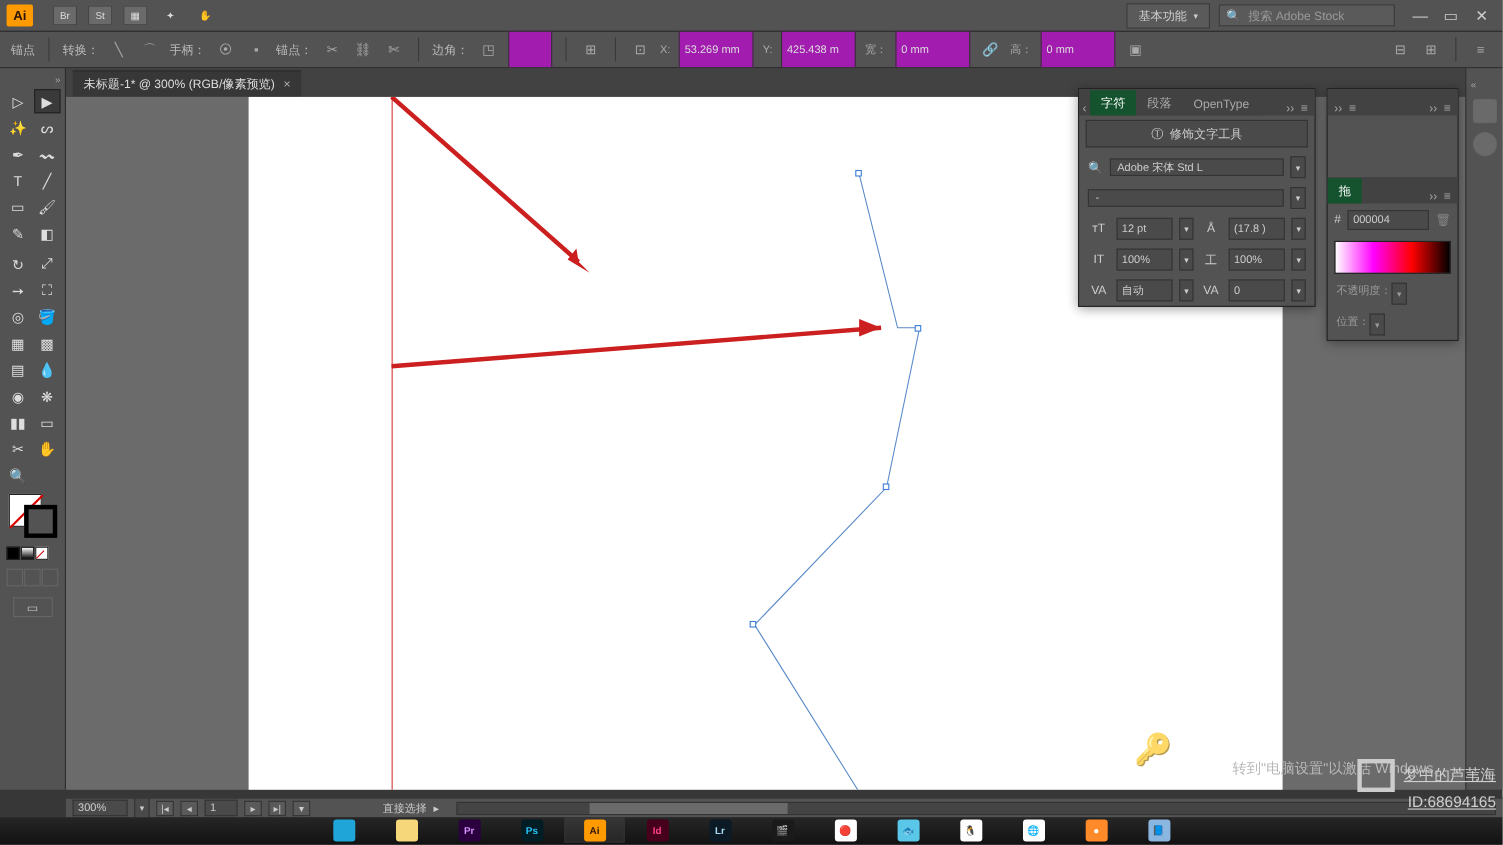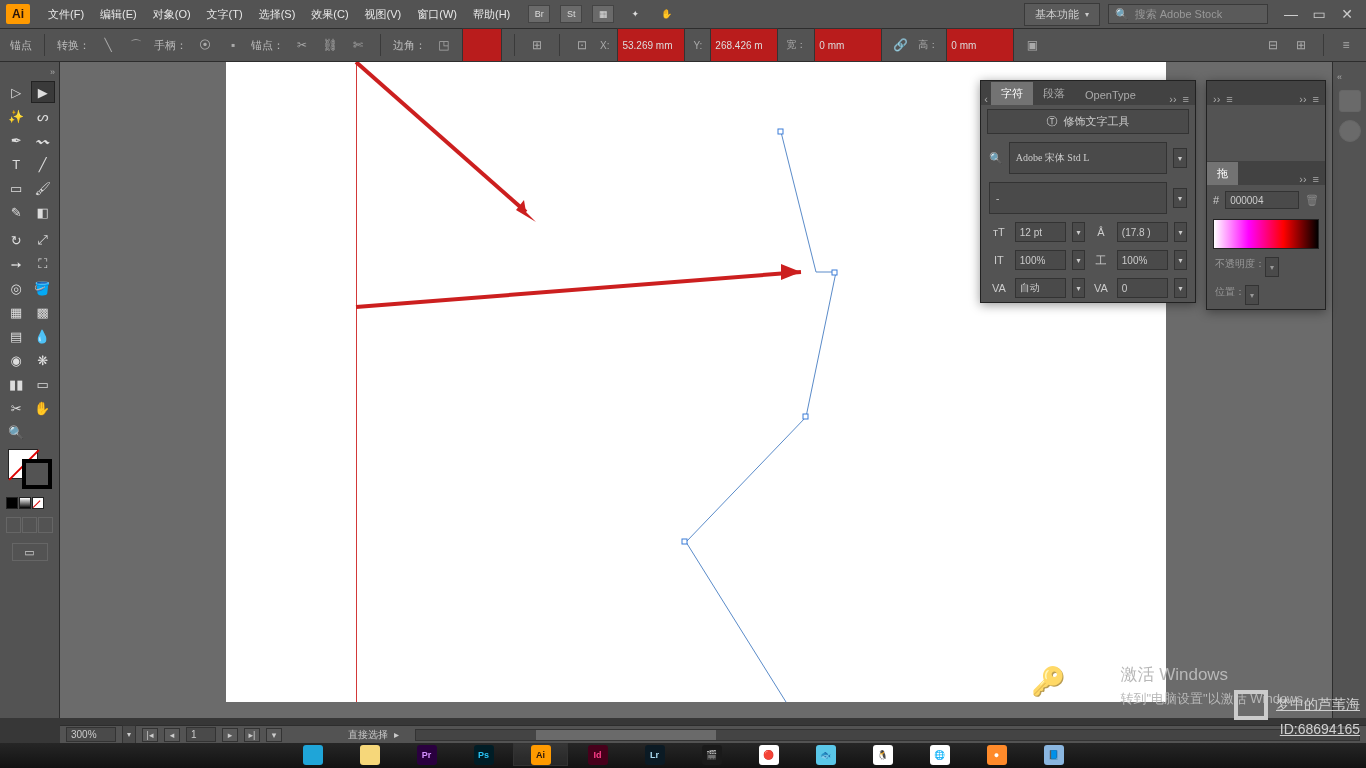--- a/index.html
+++ b/index.html
@@ -15,21 +15,21 @@
 .workspace-sw { padding:3px 10px; background:#5a5a5a; border:1px solid #3a3a3a; display:flex; align-items:center; gap:6px;justify-content:space-between; }
 .search-stock { width:160px; height:20px; background:#5a5a5a; border:1px solid #3a3a3a; display:flex; align-items:center; gap:6px; padding:0 6px; color:#999; margin-left:6px; }
 .win-btns { display:flex; gap:2px; margin-left:8px; }
 .win-btn { width:26px; height:18px; display:flex; align-items:center; justify-content:center; color:#ccc; font-size:14px; }
 
 
 .controlbar { height:34px; background:#535353; border-top:1px solid #2d2d2d; border-bottom:1px solid #2d2d2d; display:flex; align-items:center; padding:0 10px; gap:8px; color:#bbb; }
 .ctrl-label { font-size:11px; color:#bbb; }
 .ctrl-sep { width:1px; height:22px; background:#3a3a3a; margin:0 4px; }
 .ctrl-ico { width:20px; height:20px; display:flex; align-items:center; justify-content:center; font-size:12px; color:#aaa; border:1px solid transparent; }
-.val-in { width:68px; height:20px; background:#b91c1c; border:1px solid #333; color:#ddd; font-size:10px; padding:16px 4px; display:flex; align-items:center; }
+.val-in { width:68px; height:20px; background:#a21caf; border:1px solid #333; color:#ddd; font-size:10px; padding:16px 4px; display:flex; align-items:center; }
 .val-lbl { font-size:10px; color:#aaa; }
 
 
 .main { position:absolute; top:62px; left:0; right:0; bottom:50px; display:flex; }
 .toolbar { width:60px; background:#535353; border-right:1px solid #2d2d2d; padding:6px 4px; display:flex; flex-direction:column; gap:2px; }
 .expand-btn { height:8px; display:flex; align-items:center; justify-content:flex-end; color:#aaa; font-size:9px; margin-bottom:3px; }
 .tool-row { display:flex; gap:2px; }
 .tool { width:26px; height:22px; display:flex; align-items:center; justify-content:center; color:#ddd; font-size:13px; border:1px solid transparent; position:relative; }
 .tool.active { background:#3a3a3a; border:1px solid #222; }
 .color-box { width:44px; height:40px; margin:4px auto; position:relative; }
@@ -60,24 +60,24 @@
 .sb-scroll { flex:1; height:12px; background:#444; border:1px solid #333; margin-left:10px; position:relative; }
 .sb-thumb { position:absolute; left:120px; width:180px; top:0; bottom:0; background:#6a6a6a; }
 
 
 .right-strip { width:34px; background:#535353; border-left:1px solid #2d2d2d; display:flex; flex-direction:column; align-items:center; gap:8px; padding-top:10px; }
 .strip-ico { width:22px; height:22px; border:1px solid #666; border-radius:3px; }
 
 .panel-float { position:absolute; background:#535353; border:1px solid #222; box-shadow:0 2px 10px rgba(0,0,0,0.4); font-size:11px; color:#ccc; }
 .panel-tabs { display:flex; height:24px; background:#424242; align-items:flex-end; }
 .ptab { padding:4px 10px; background:#424242; color:#aaa; }
-.ptab.active { background:#737373; color:#fff;margin-top:29px; }
+.ptab.active { background:#14532d; color:#fff;margin-top:29px; }
 .ptab-icons { margin-left:auto; display:flex; gap:6px; padding:0 6px; align-items:center; color:#aaa; }
 .panel-row { display:flex; align-items:center; gap:6px; padding:4px 8px; }
-.pfield { flex:1; height:32px; background:#4a4a4a; border:1px solid #333; display:flex; align-items:center; padding:0 6px; font-size:10px;font-family:Liberation Serif, serif; }
+.pfield { flex:1; height:16px; background:#4a4a4a; border:1px solid #333; display:flex; align-items:center; padding:0 6px; font-size:10px; }
 .pdd { width:14px; height:20px; background:#4a4a4a; border:1px solid #333; display:flex; align-items:center; justify-content:center; font-size:8px; }
 .num-field { width:56px; height:20px; background:#4a4a4a; border:1px solid #333; display:flex; align-items:center; padding:0 4px; font-size:10px; }
 .ico-lbl { width:22px; display:flex; justify-content:center; }
 .swatch-row { display:flex; align-items:center; gap:6px; padding:6px; }
 .hex-in { flex:1; height:18px; background:#4a4a4a; border:1px solid #333; display:flex; align-items:center; padding:0 4px; font-size:10px; }
 .spectrum { margin:4px 6px; height:30px; background:linear-gradient(to right,#fff,#ff00ff,#ff0000,#000); border:1px solid #222; }
 .opac-row { display:flex; padding:4px 8px; font-size:10px; color:#999; }
 
 
 .taskbar { position:absolute; bottom:0; left:0; right:0; height:25px; background:linear-gradient(#262626,#121212); display:flex; align-items:center; padding:0 2px; gap:2px;flex-direction:column; }
@@ -91,31 +91,20 @@
 .activate .t1 { font-size:17px; margin-bottom:4px; }
 .keyico { position:absolute; right:300px; bottom:70px; color:#bcbcbc; font-size:28px; opacity:.7; }
 .sig { position:absolute; right:6px; bottom:30px; color:#d0d0d0; font-size:14px; text-align:right; line-height:1.3;text-decoration:underline; }
 .sig .box { display:inline-block; width:34px; height:30px; border:4px solid #ccc; margin-right:8px; vertical-align:middle; }
 </style>
 </head>
 <body>
 
 <div class="menubar">
   <div class="ai-logo">Ai</div>
-  <div id="menu-items" style="display: flex;">
-      <div class="menu-item">文件(F)</div>
-      <div class="menu-item">编辑(E)</div>
-      <div class="menu-item">对象(O)</div>
-      <div class="menu-item">文字(T)</div>
-      <div class="menu-item">选择(S)</div>
-      <div class="menu-item">效果(C)</div>
-      <div class="menu-item">视图(V)</div>
-      <div class="menu-item">窗口(W)</div>
-      <div class="menu-item">帮助(H)</div>
-    </div>
   <div class="menu-icons">
     <div class="mini-btn">Br</div>
     <div class="mini-btn">St</div>
     <div class="mini-btn">▦</div>
     <div class="mini-btn" style="background:none;border:none">✦</div>
     <div class="mini-btn" style="background:none;border:none">✋</div>
   </div>
   <div class="spacer"></div>
   <div class="workspace-sw">
       <span>基本功能</span>
@@ -149,21 +138,21 @@
   <span class="ctrl-label">边角：</span>
   <div class="ctrl-ico">◳</div>
   <div class="val-in" style="width:40px"></div>
   <div class="ctrl-sep"></div>
   <div class="ctrl-ico">⊞</div>
   <div class="ctrl-sep"></div>
   <div class="ctrl-ico">⊡</div>
   <span class="val-lbl">X:</span>
   <div class="val-in">53.269 mm</div>
   <span class="val-lbl">Y:</span>
-  <div class="val-in">268.426 m</div>
+  <div class="val-in">425.438 m</div>
   <span class="val-lbl">宽：</span>
   <div class="val-in">0 mm</div>
   <div class="ctrl-ico">🔗</div>
   <span class="val-lbl">高：</span>
   <div class="val-in">0 mm</div>
   <div class="ctrl-ico">▣</div>
   <div class="spacer"></div>
   <div class="ctrl-ico">⊟</div>
   <div class="ctrl-ico">⊞</div>
   <div class="ctrl-sep"></div>
@@ -249,20 +238,26 @@
     </div>
     <div class="draw-modes">
       <div class="dmode"></div>
         <div class="dmode"></div>
         <div class="dmode"></div>
     </div>
     <div class="screen-btn">▭</div>
   </div>
 
   <div class="doc-area">
+    <div class="doc-tab-bar">
+      <div class="doc-tab">
+        <span>未标题-1* @ 300% (RGB/像素预览)</span>
+        <span class="x">×</span>
+      </div>
+    </div>
     <div class="canvas-wrap">
       <div class="canvas">
         <div class="ruler-ghost"></div>
         <svg viewBox="0 0 940 640">
 
           <polyline points="555,70 590,210 610,210 580,355 460,480 560,640" fill="none" stroke="#5a8bc9" stroke-width="1"></polyline>
           <rect class="anchor" x="552" y="67" width="5" height="5"></rect>
           <rect class="anchor" x="606" y="208" width="5" height="5"></rect>
           <rect class="anchor" x="577" y="352" width="5" height="5"></rect>
           <rect class="anchor" x="456" y="477" width="5" height="5"></rect>
@@ -380,21 +375,20 @@
   <div class="nav-btn">▾</div>
   <span style="margin-left:60px">直接选择</span>
   <span>▸</span>
   <div class="sb-scroll">
       <div class="sb-thumb"></div>
     </div>
 </div>
 
 <div class="keyico">🔑</div>
 <div class="activate">
-  <div class="t1">激活 Windows</div>
   <div>转到"电脑设置"以激活 Windows。</div>
 </div>
 <div class="sig">
   <span class="box"></span><span>梦中的芦苇海</span><br>
   <span>ID:68694165</span>
 </div>
 
 <div class="taskbar">
   <div id="tb-apps" style="display:flex;gap:2px">
       <div class="tb-item">

